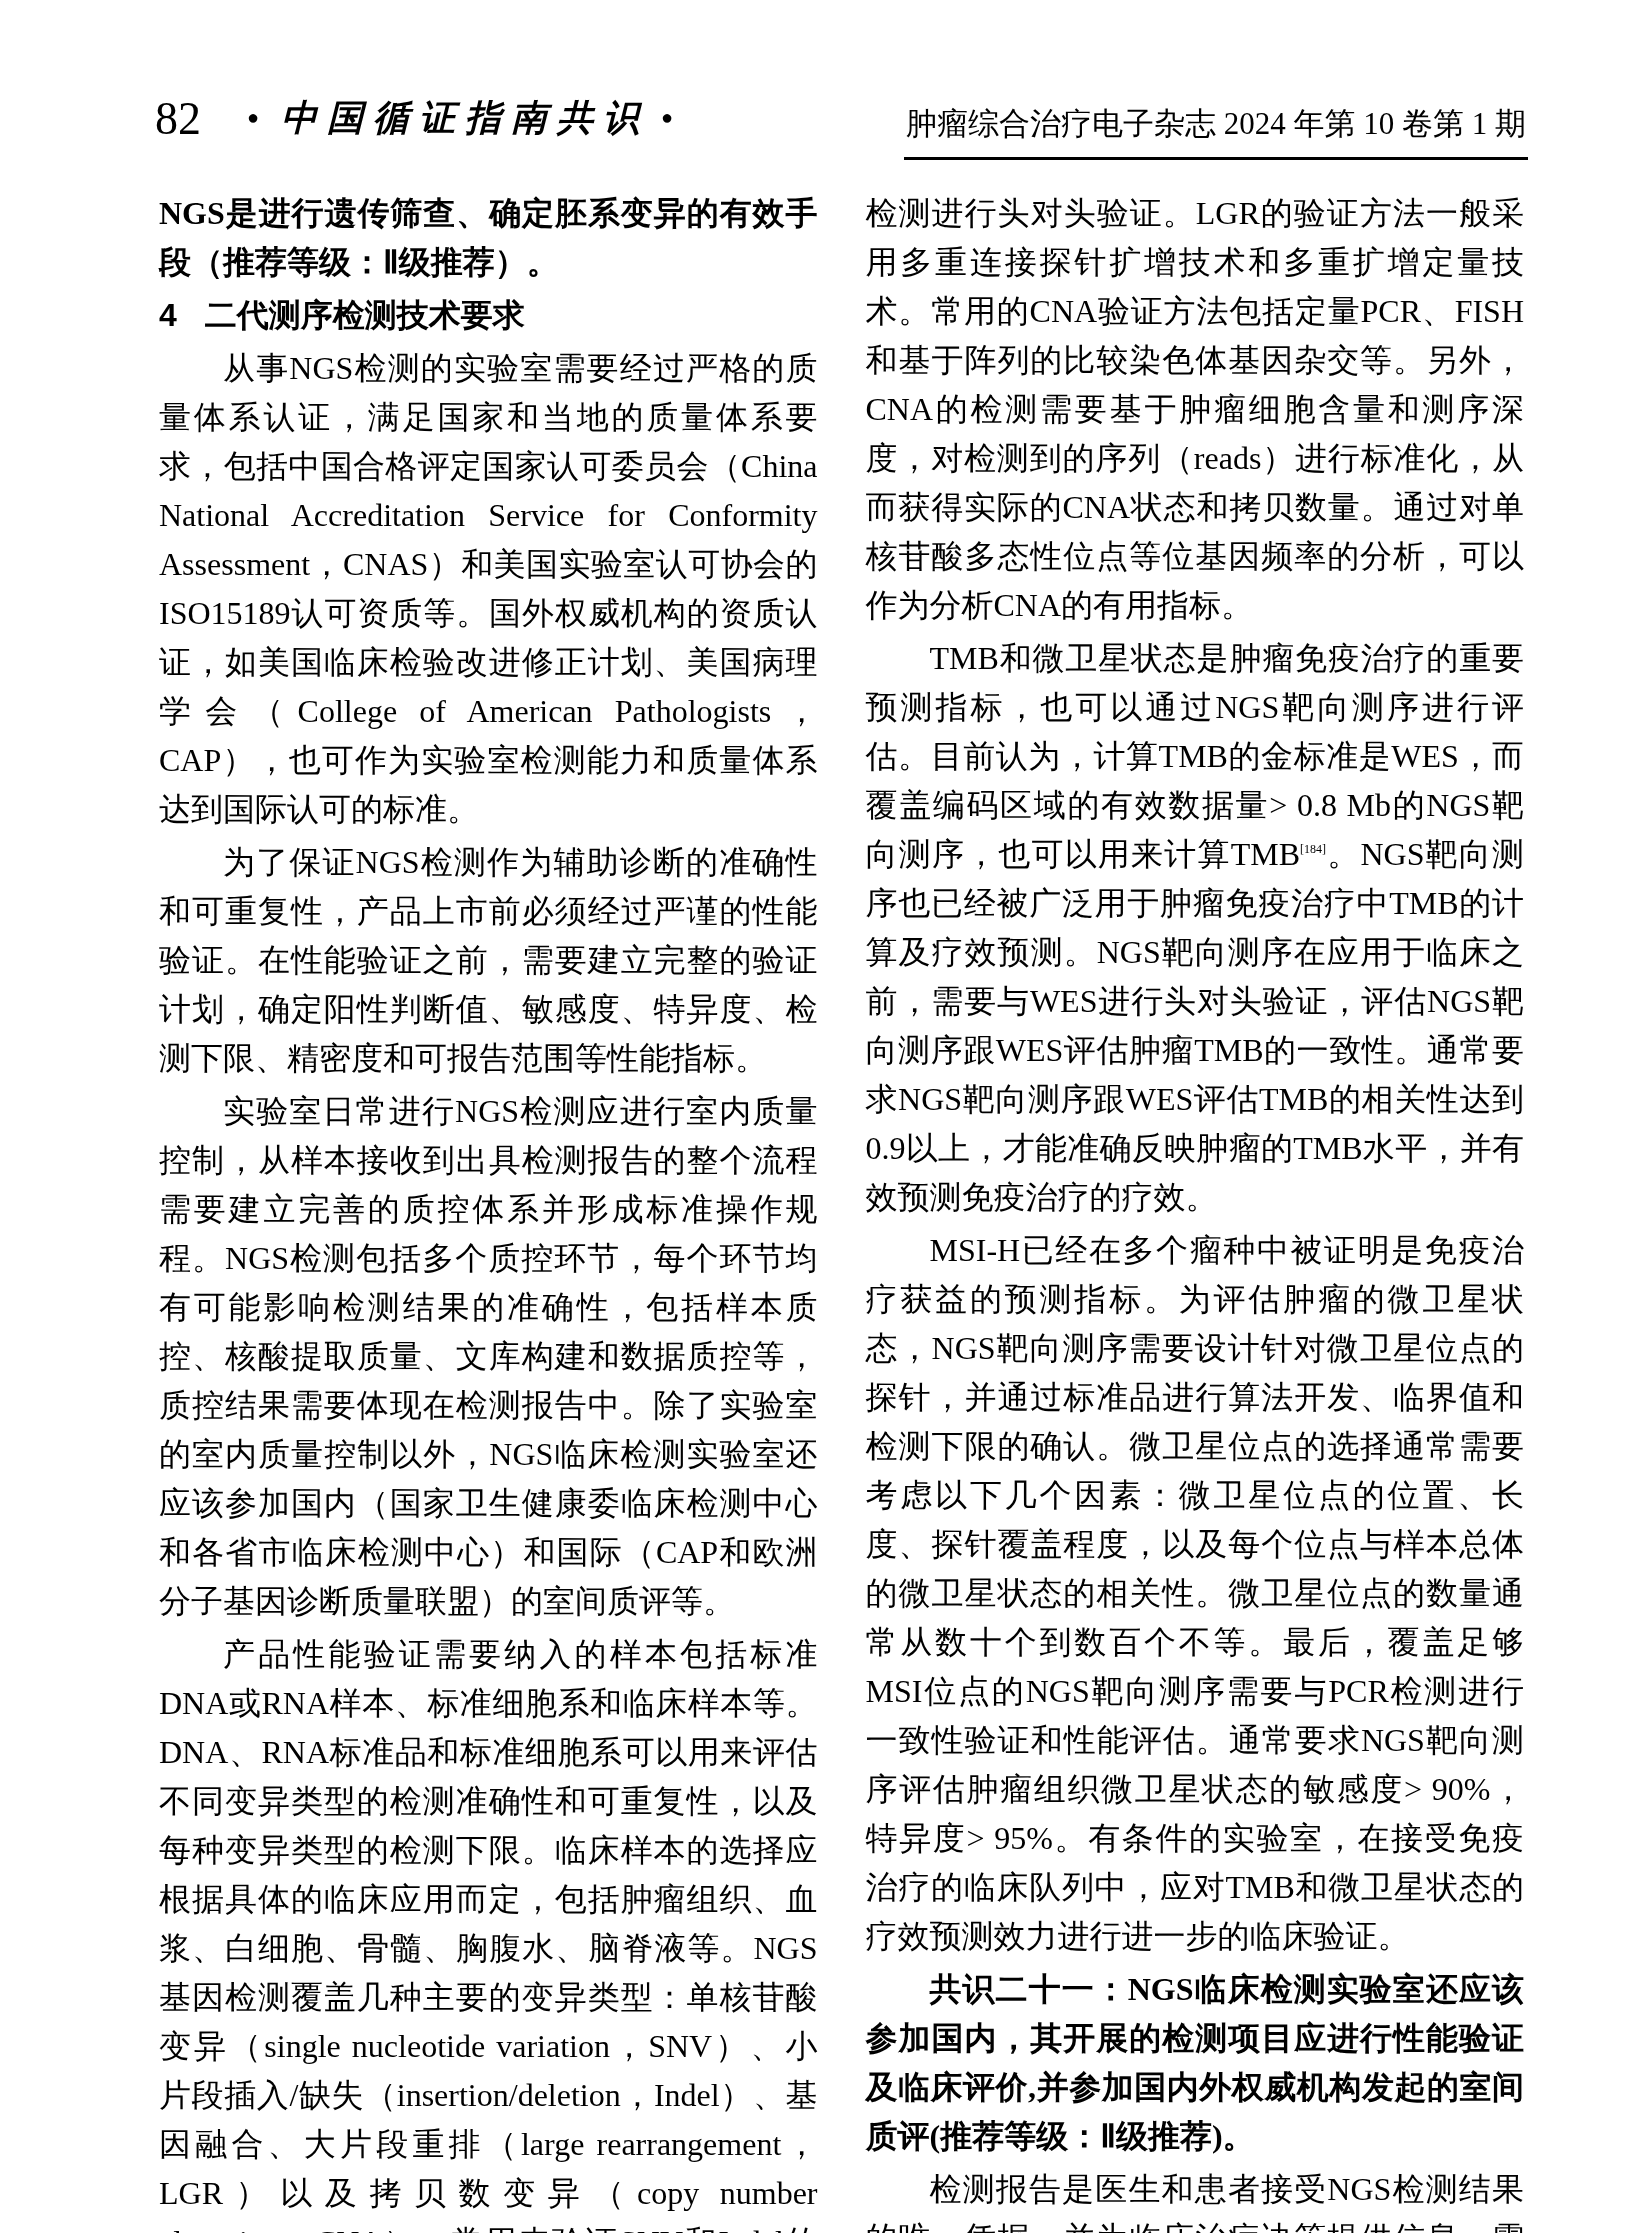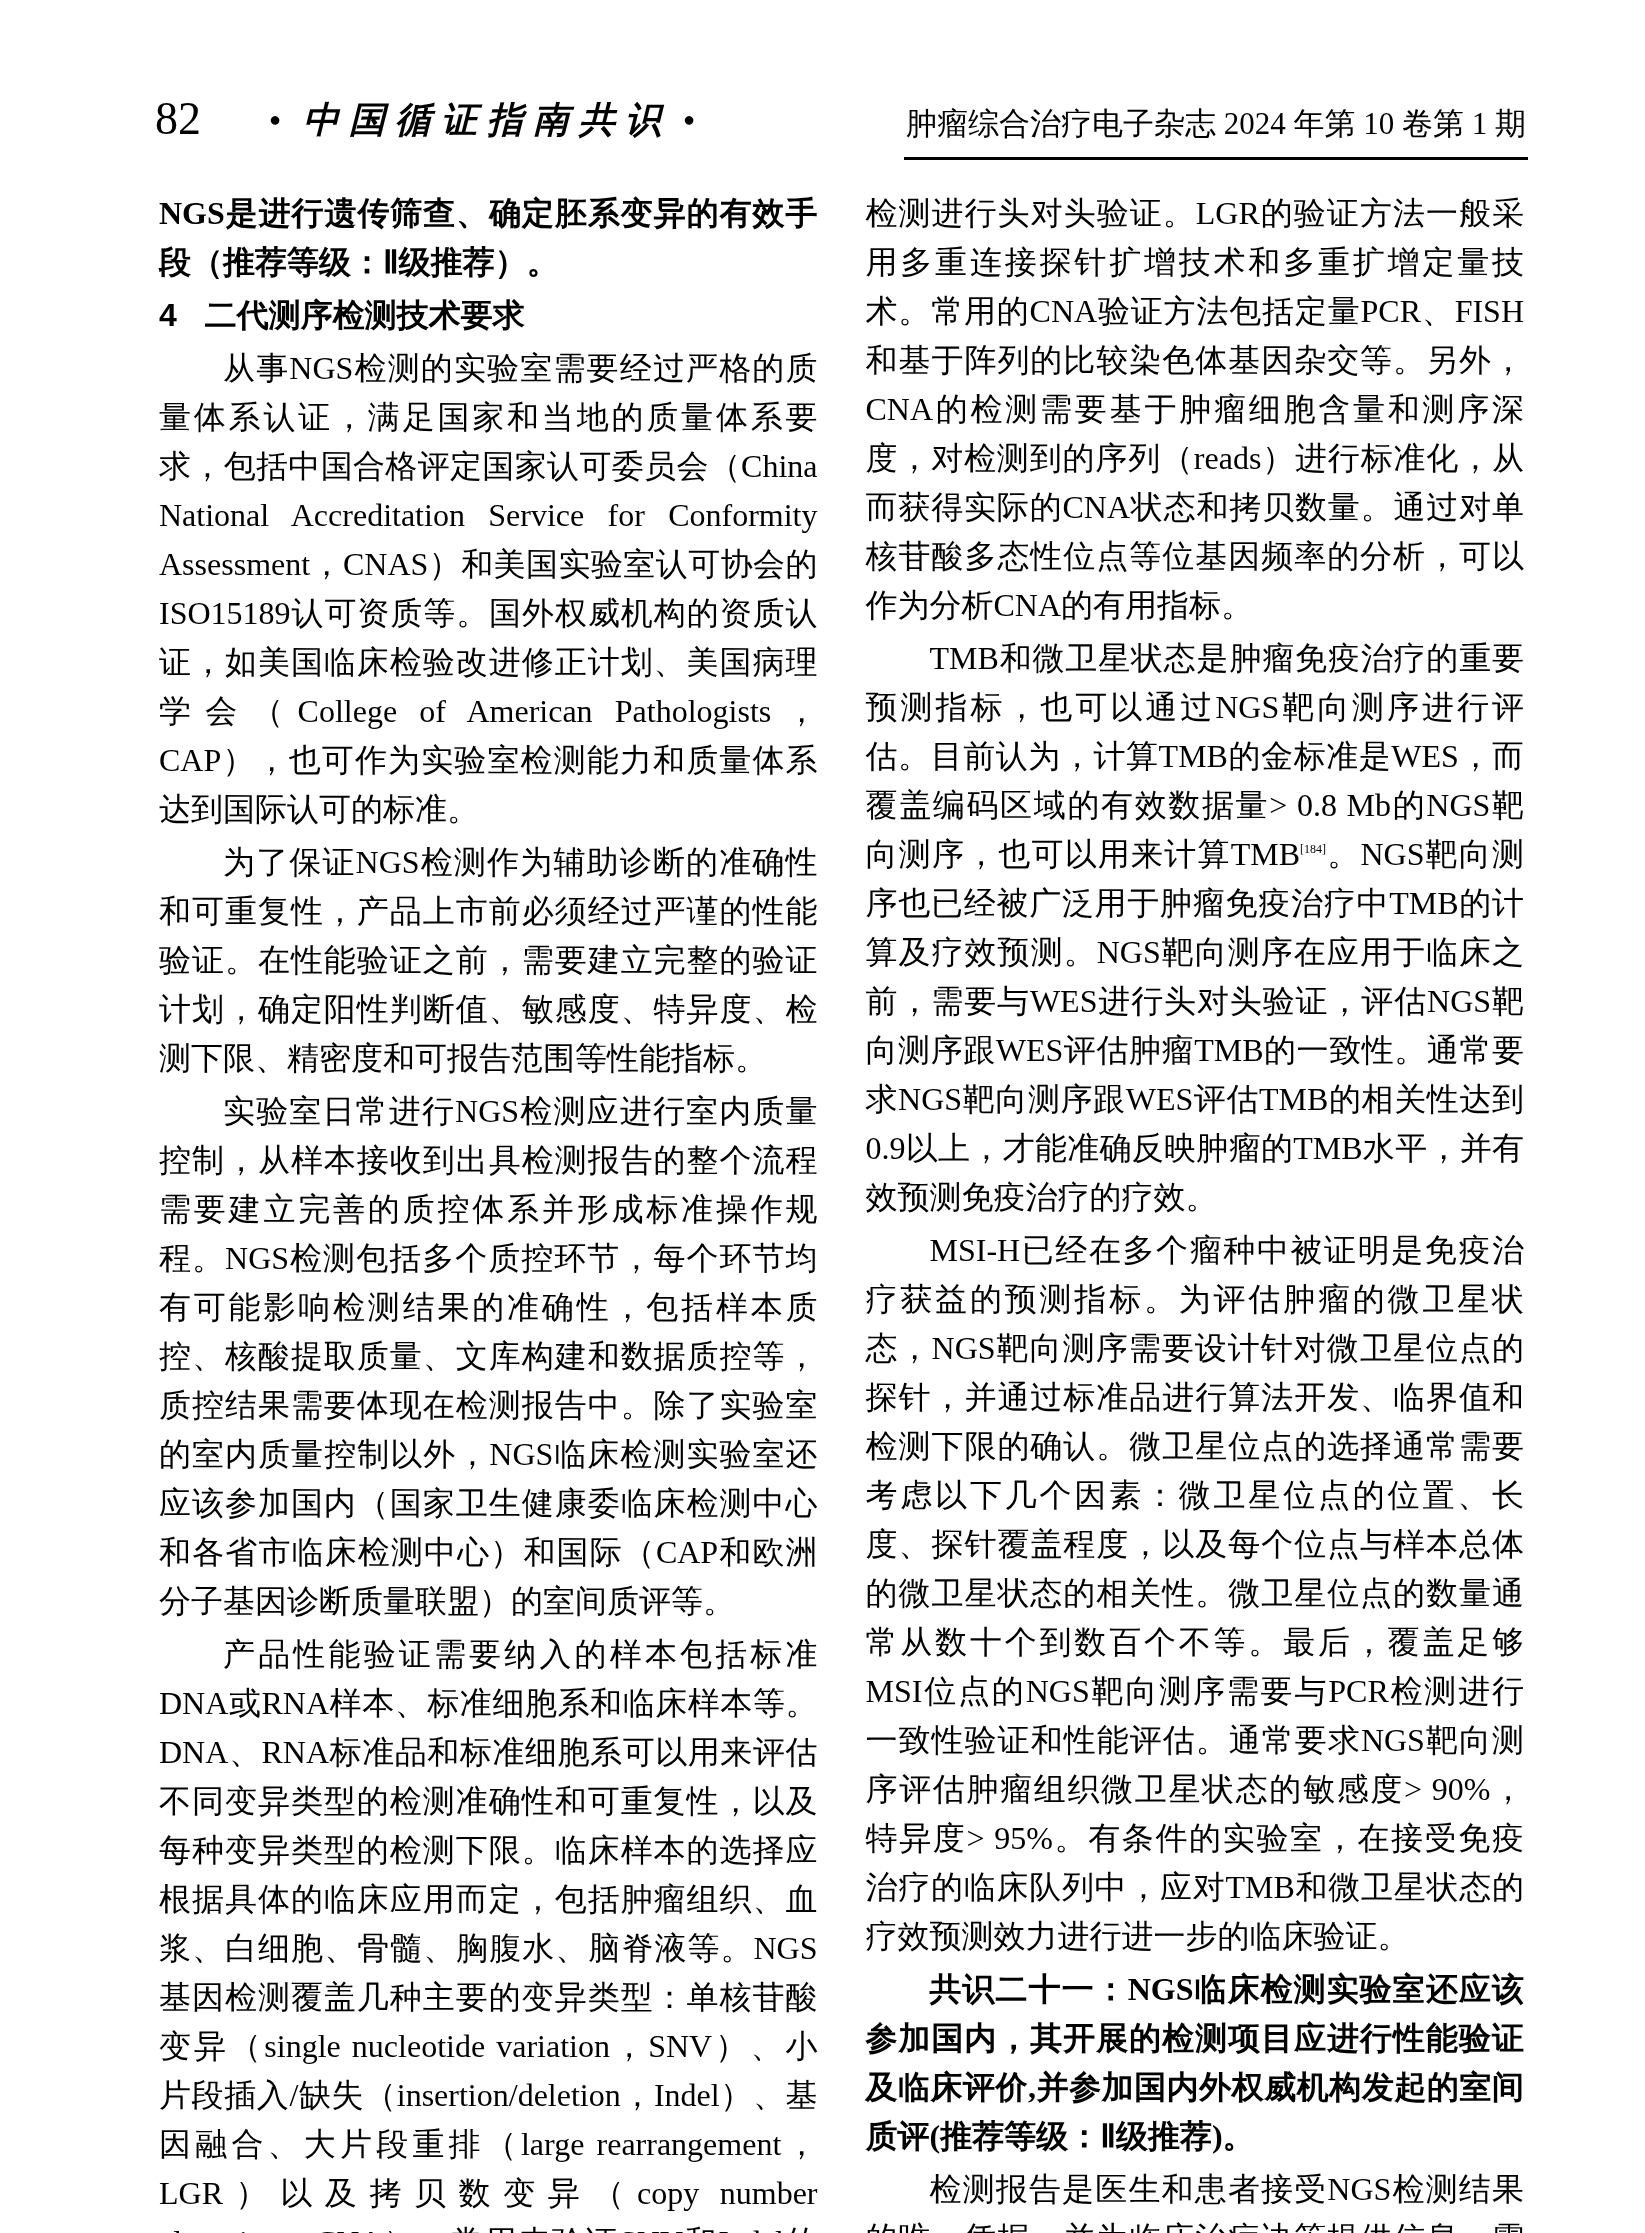--- a/index.html
+++ b/index.html
@@ -16,21 +16,21 @@
   
   .header {
     position: absolute;
     left: 155px;
     top: 92px;
     width: 1373px;
     display: flex;
     justify-content: space-between;
     align-items: baseline;
   }
-  .header-left { display: flex; align-items: flex-end; gap: 22px; }
+  .header-left { display: flex; align-items: center; }
   .pageno {
     font-size: 46px;
     font-family: "Liberation Serif", serif;
     margin-right: 34px;
   }
   .series {
     font-size: 36px;
     font-weight: bold;
     font-style: italic;
     letter-spacing: 10px;

